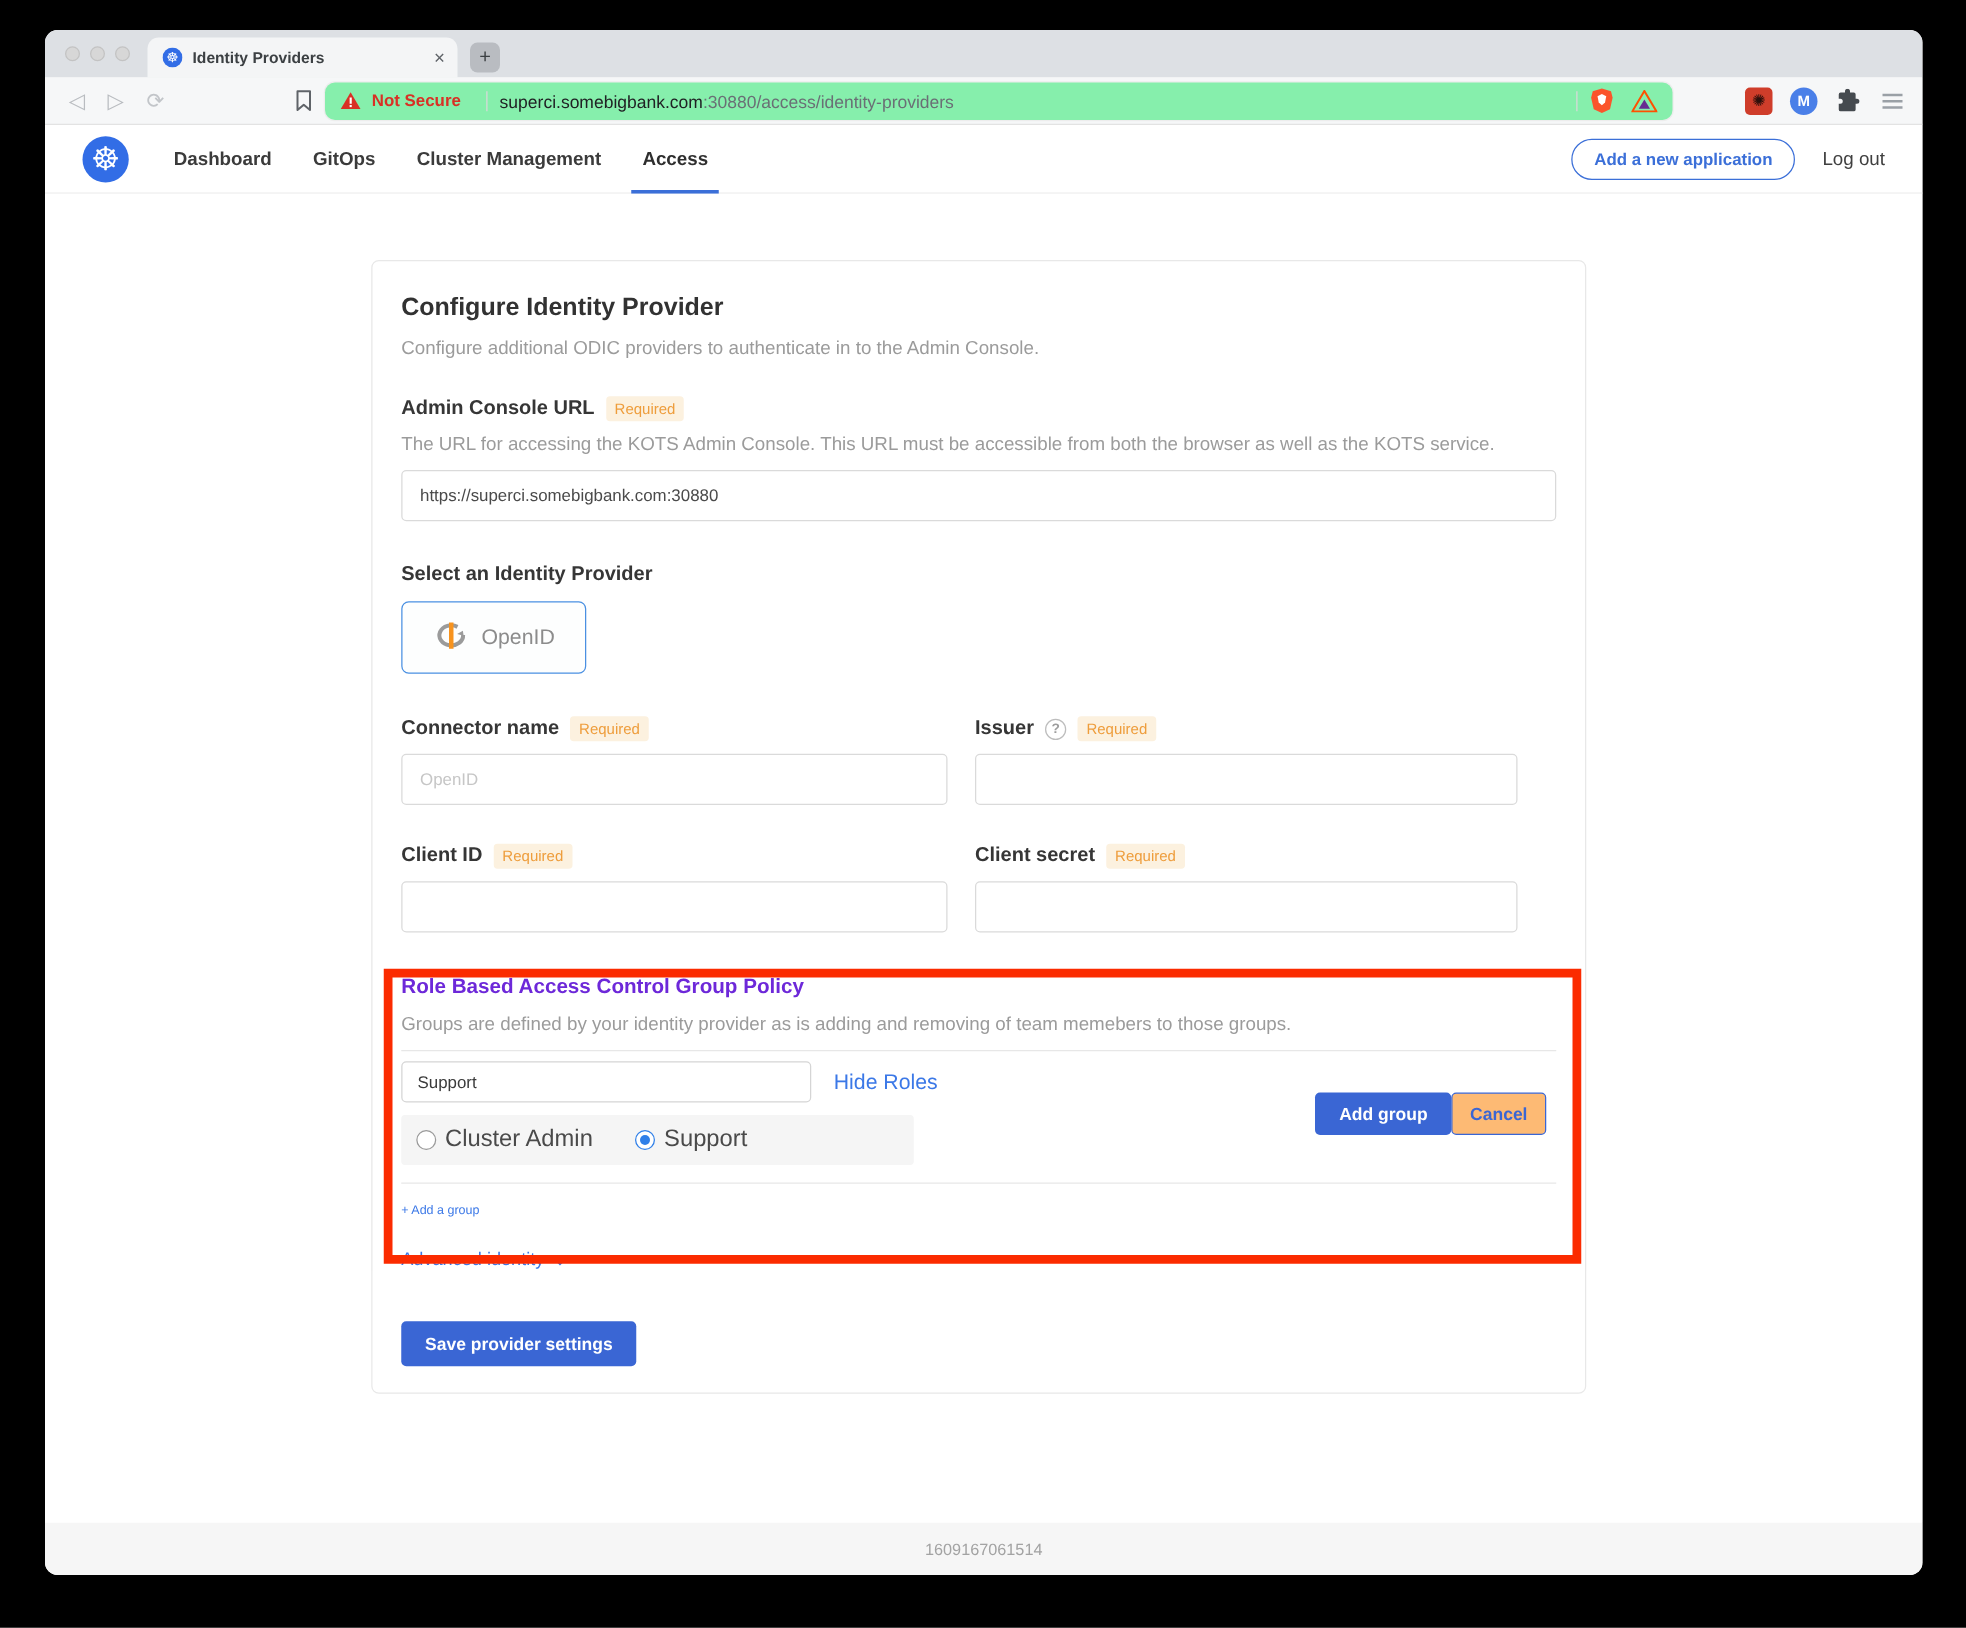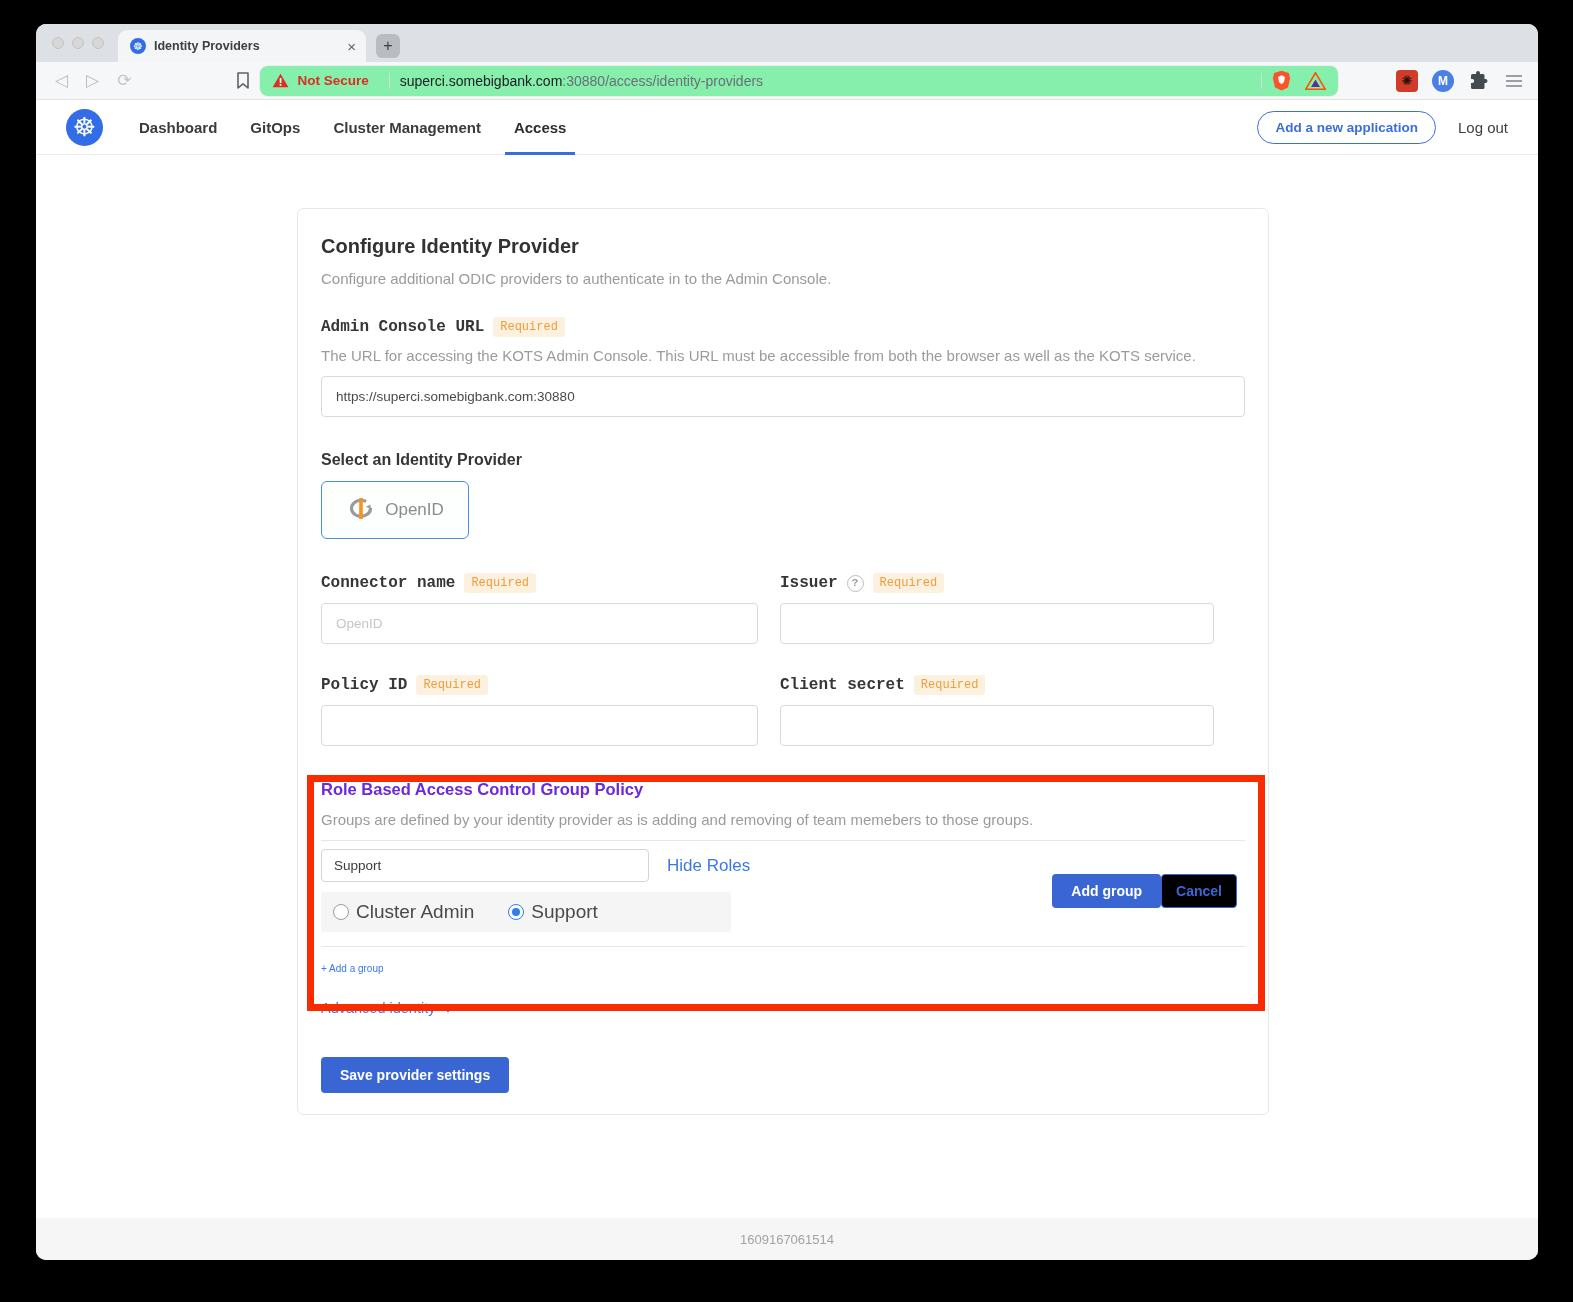--- a/index.html
+++ b/index.html
@@ -44,21 +44,21 @@
   .navitem.active::after{ content:""; position:absolute; left:-9px; right:-9px; bottom:0; height:3px; background:#3b6fd8; }
   .nav-right{ margin-left:auto; display:flex; align-items:center; gap:22px; }
   .pillbtn{ border:1.5px solid #3b6fd8; color:#3b6fd8; font-size:13.5px; font-weight:bold; border-radius:17px; padding:8px 17px; background:#fff; }
   .logout{ font-size:15px; color:#404040; }
 
   
   .page{ flex:1; background:#fff; position:relative; overflow:hidden; }
   .card{ position:absolute; left:261px; top:53px; width:972px; background:#fff; border:1px solid #e8e8e8; border-radius:6px; padding:26px 23px 21px; }
   .card h1{ font-size:20px; font-weight:bold; color:#323232; margin-bottom:12px; }
   .subtitle{ font-size:15px; color:#9b9b9b; margin-bottom:30px; }
-  .fieldlabel{ display:flex; align-items:center; margin-bottom:10px;font-family:Liberation Mono, monospace; }
+  .fieldlabel{ display:flex; align-items:center; margin-bottom:10px; }
   .fieldlabel b{ font-size:16px; color:#363636; }
   .req{ font-size:12px; color:#ee9d3c; background:#fcf1df; border-radius:3px; padding:3px 7px; margin-left:9px; }
   .helptext{ font-size:15px; color:#9b9b9b; margin-bottom:12px; }
   .tinput{ width:100%; height:41px; border:1px solid #dadada; border-radius:4px; font-size:13.5px; color:#4a4a4a; padding:0 14px; font-family:"Liberation Sans",sans-serif; outline:none; }
   .tinput::placeholder{ color:#c6c6c6; }
   .mb34{ margin-bottom:34px; } .mb31{ margin-bottom:31px; }
   .seclabel{ font-size:16px; font-weight:bold; color:#363636; margin-bottom:12px; }
   .idp-tile{ width:148px; height:58px; border:1px solid #4a90e2; background:#fdfefe; border-radius:6px; display:flex; align-items:center; justify-content:center; gap:9px; margin-bottom:34px; }
   .idp-name{ font-size:17px; color:#8c8c8c; }
   .grid2{ display:grid; grid-template-columns:437px 434px; column-gap:22px; }
@@ -72,21 +72,21 @@
   .ginput-row{ display:flex; align-items:center; gap:18px; }
   .ginput{ width:328px; height:33px; border:1px solid #d5d5d5; border-radius:4px; font-size:13.5px; color:#3b3b3b; padding:0 12px; font-family:"Liberation Sans",sans-serif; outline:none;}
   .link{ color:#3b78e7; font-size:17px; text-decoration:none; }
   .radiobar{ width:410px; background:#f5f5f5; border-radius:3px; padding:9px 12px; display:flex; align-items:center; gap:34px; }
   .radio{ display:flex; align-items:center; gap:7px; font-size:19px; color:#4a4a4a; }
   .rdot{ width:16px; height:16px; border-radius:50%; border:1.5px solid #9a9a9a; background:#fff; position:relative; flex:0 0 auto;}
   .rdot.on{ border-color:#2f7fe8; }
   .rdot.on::after{ content:""; position:absolute; left:2.5px; top:2.5px; width:8px; height:8px; border-radius:50%; background:#2f7fe8; }
   .btns{ margin-left:auto; margin-right:8px; display:flex; align-items:center; }
   .btn-primary{ background:#3a66d4; color:#fff; font-size:14px; font-weight:bold; border:none; border-radius:4px; padding:9px 19px; }
-  .btn-outline{ background:#000000; color:#3a66d4; font-size:14px; font-weight:bold; border:1px solid #3a66d4; border-radius:4px; padding:8px 14px; }
+  .btn-outline{ background:#fdba74; color:#3a66d4; font-size:14px; font-weight:bold; border:1px solid #3a66d4; border-radius:4px; padding:8px 14px; }
   .addgroup-link{ display:inline-block; margin-top:16px; font-size:10px; color:#3b78e7; text-decoration:none; }
   .adv{ display:inline-flex; align-items:center; gap:6px; margin-top:24px; font-size:14.5px; color:#3b78e7; text-decoration:none; }
   .save-btn{ display:block; margin-top:40px; background:#3a66d4; color:#fff; font-size:14px; font-weight:bold; border:none; border-radius:4px; padding:10px 19px; }
 
   
   .wfooter{ height:42px; background:#f6f6f6; display:flex; align-items:center; justify-content:center; font-size:13px; color:#a3a3a3; flex:0 0 auto; }
   .annotation{ position:absolute; left:307px; top:775px; width:958px; height:236px; border:7px solid #fb2b00; z-index:40; pointer-events:none; }
   svg{ display:block; }
 </style>
 </head>
@@ -205,21 +205,21 @@
             <span class="qicon">?</span>
             <span class="req">Required</span>
           </div>
           <input class="tinput" type="text" value="" style="">
         </div>
       </div>
 
       <div class="grid2 mb34">
         <div>
           <div class="fieldlabel">
-            <b>Policy ID</b>
+            <b>Client ID</b>
             <span class="req">Required</span>
           </div>
           <input class="tinput" type="text" value="" style="">
         </div>
         <div>
           <div class="fieldlabel">
             <b>Client secret</b>
             <span class="req">Required</span>
           </div>
           <input class="tinput" type="text" value="" style="">

